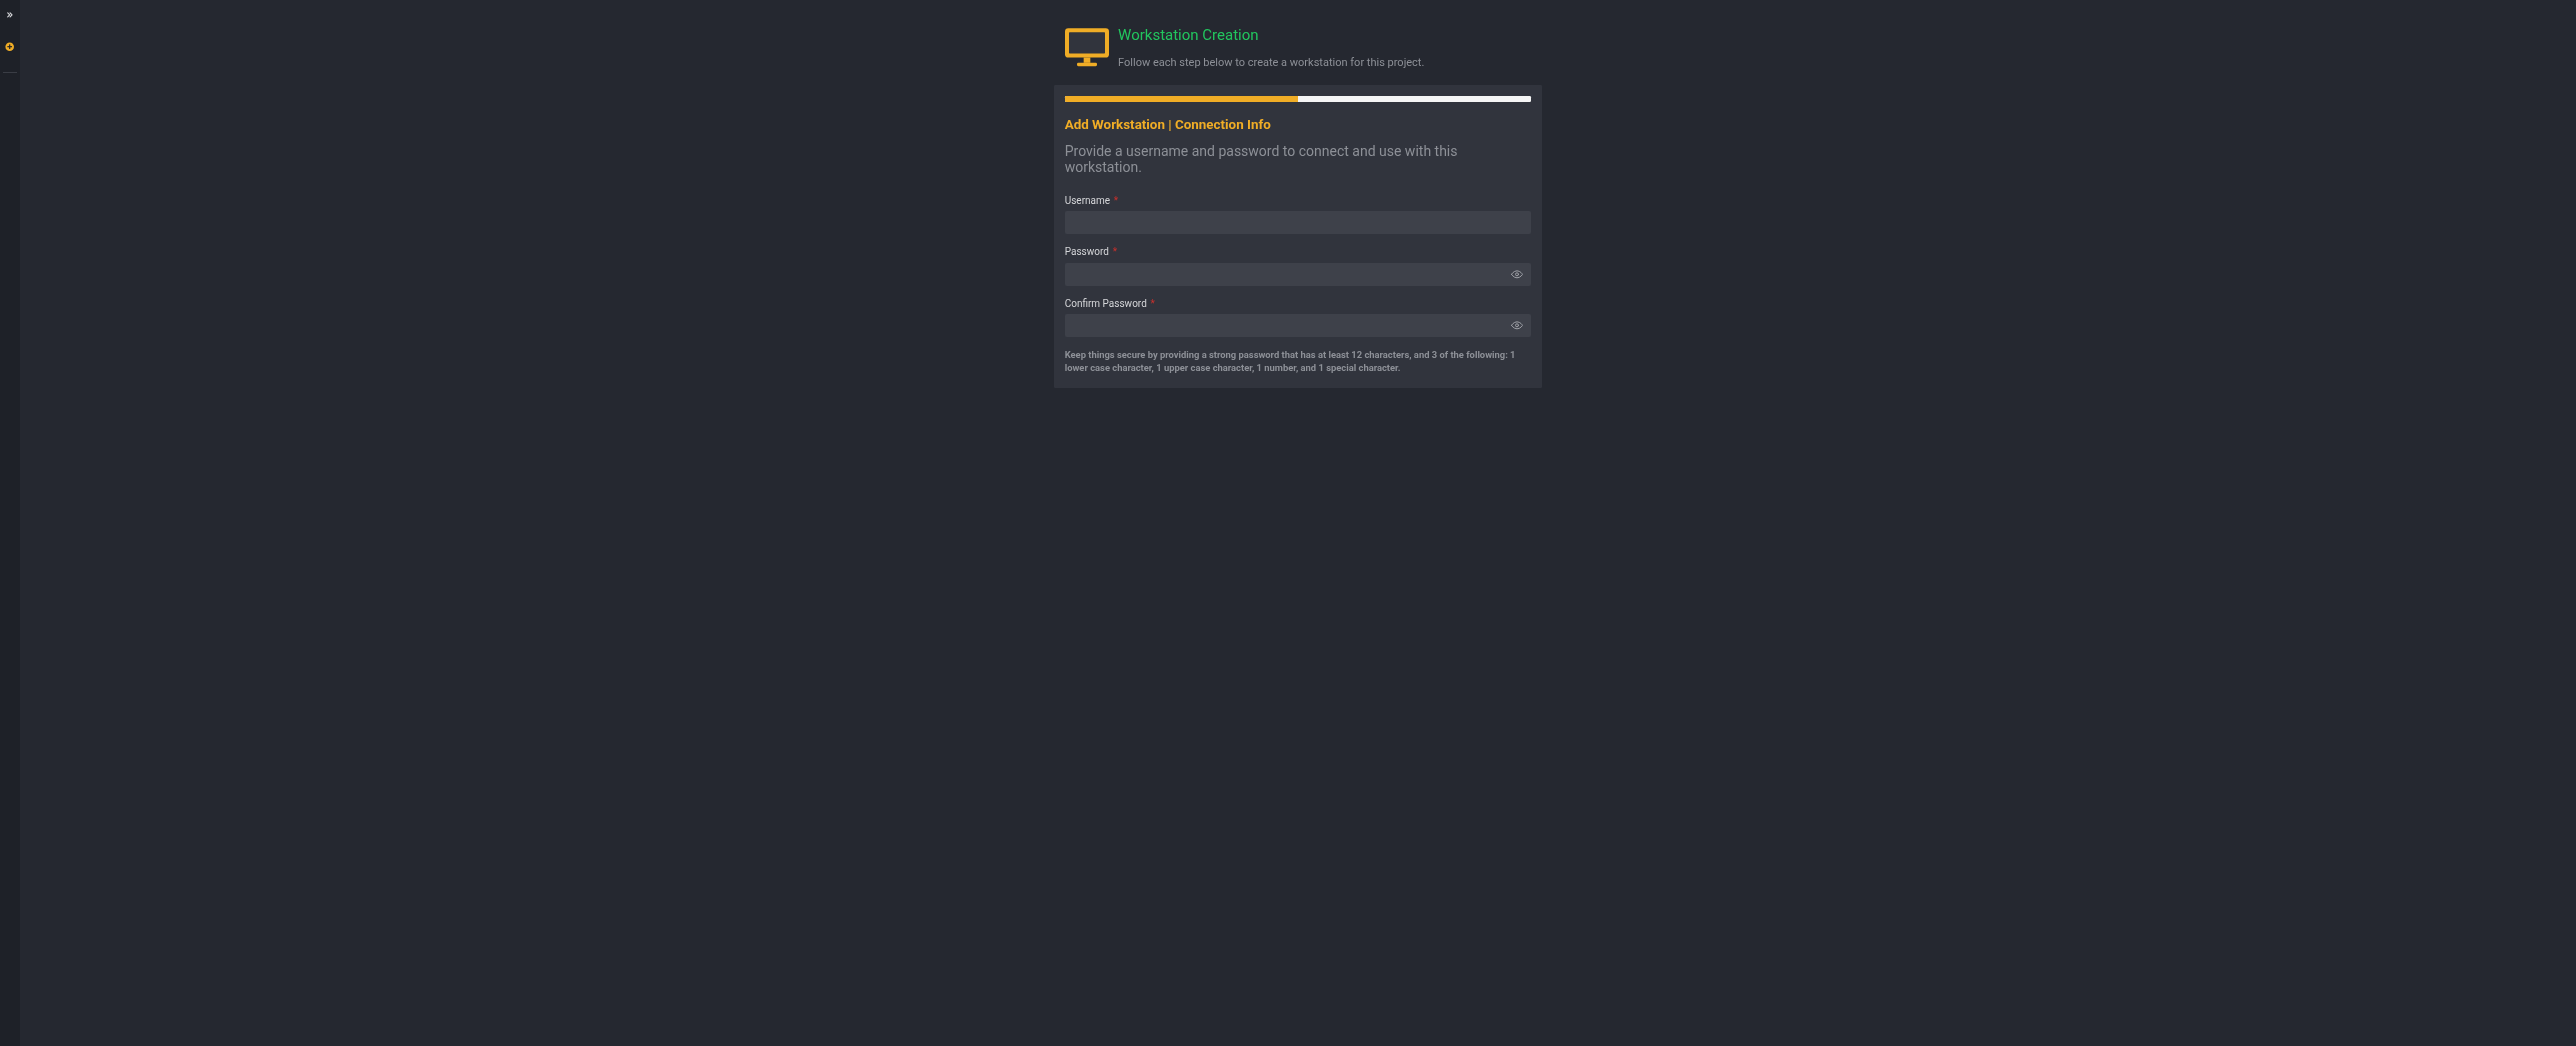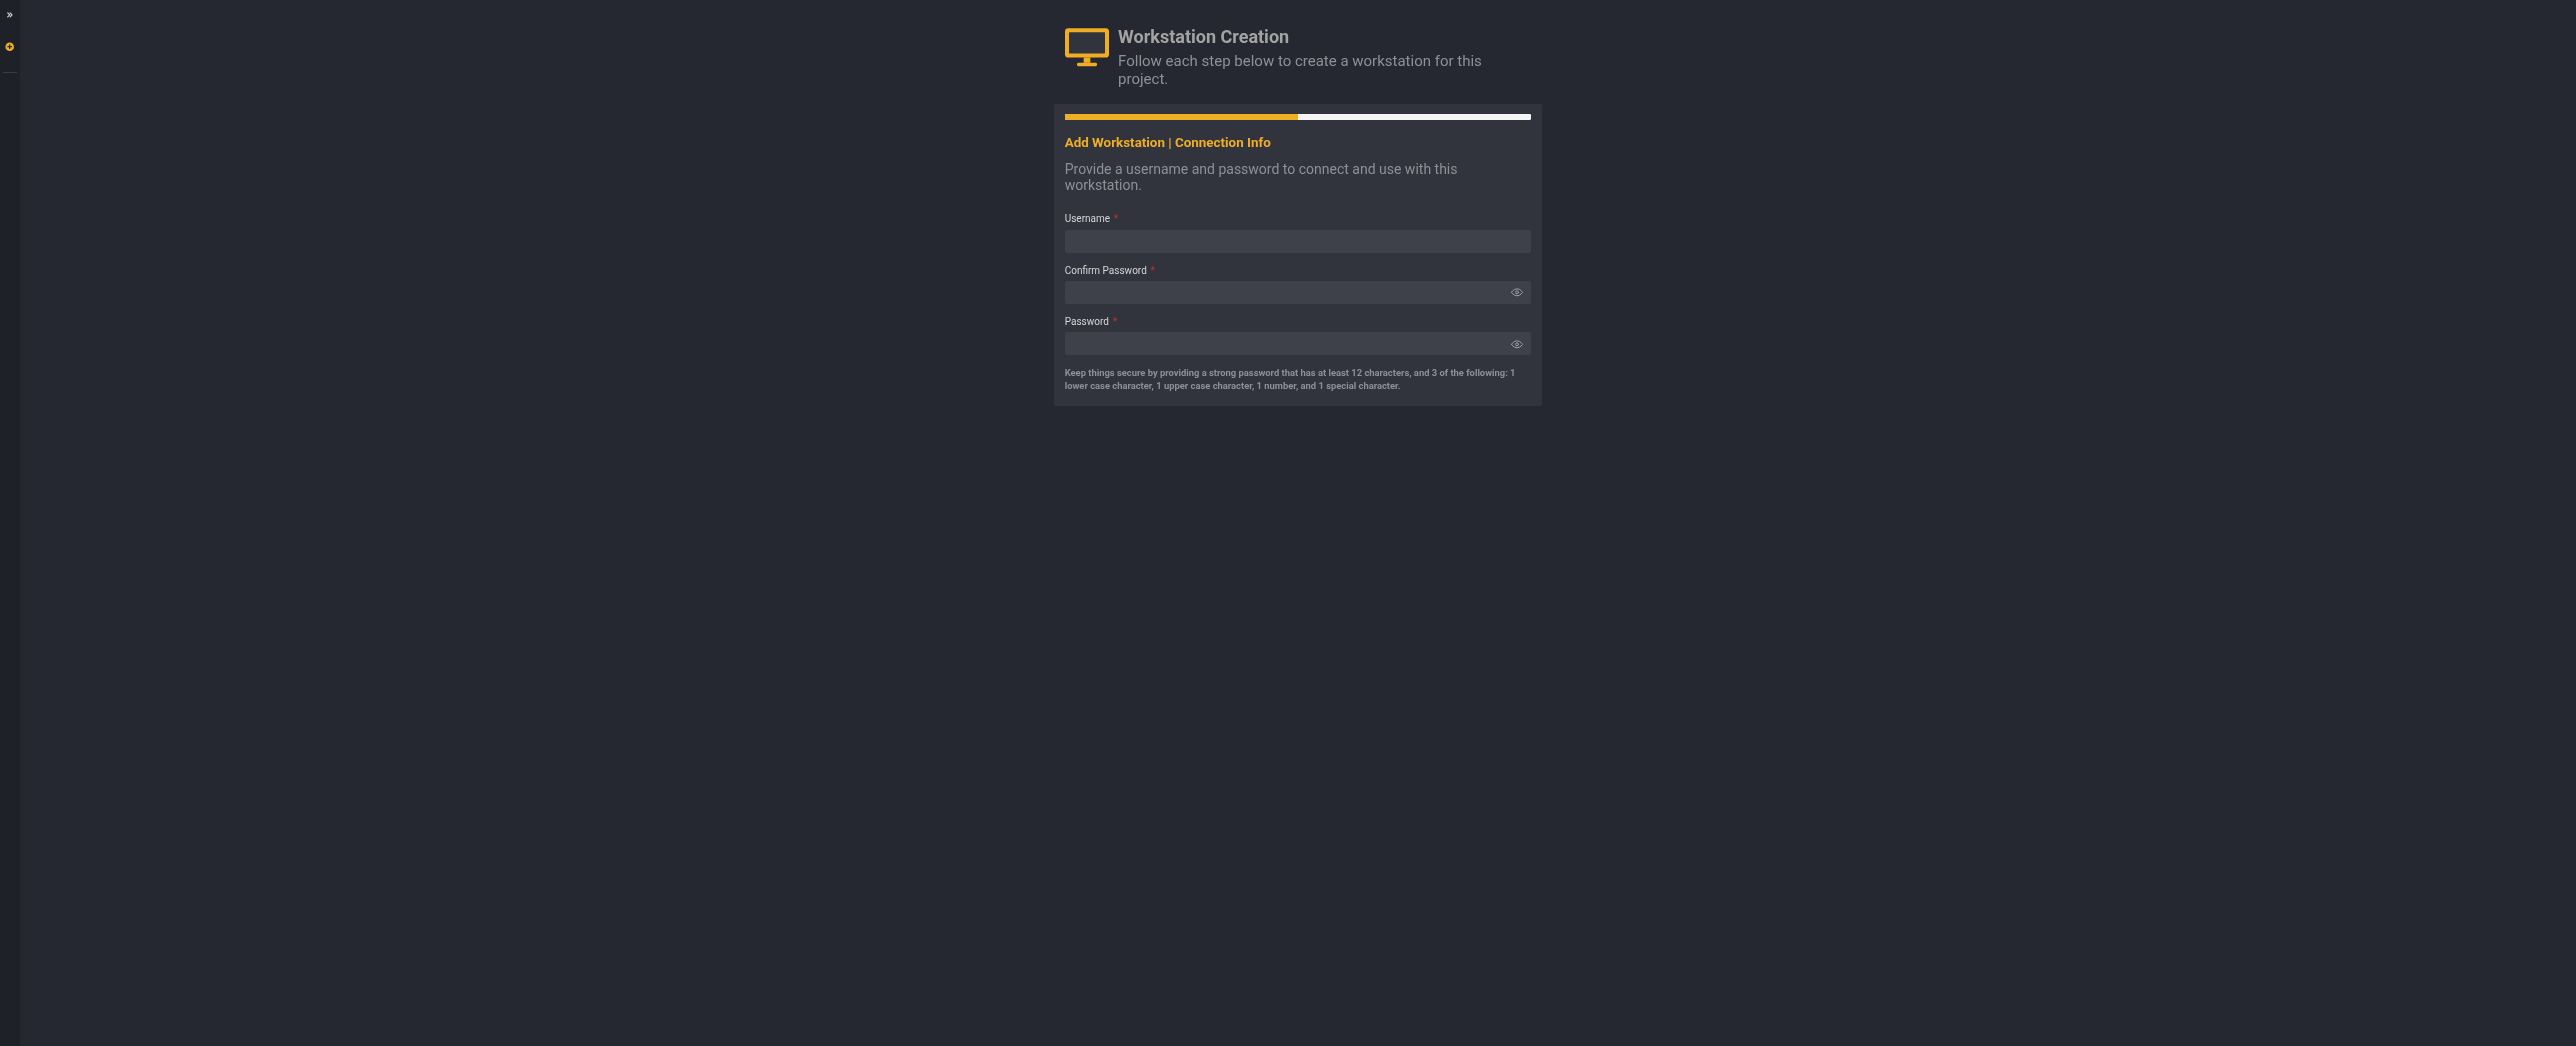--- a/index.html
+++ b/index.html
@@ -40,29 +40,29 @@
     }
 
     .main { flex: 1; display: flex; flex-direction: column; align-items: center; }
 
     .container { width: 488px; max-width: 100%; }
 
     .header { display: flex; align-items: flex-start; gap: 9.4px; padding: 27px 10.7px 0 10.7px; }
     .header-icon { flex-shrink: 0; margin-top: 1.3px; }
     .header-text { display: flex; flex-direction: column; }
     .page-title {
-      color: #a3a3a3;
-      font-size: 18px;
-      font-weight: 700;
+      color: #22c55e;
+      font-size: 15px;
+      font-weight: 400;
       line-height: 1.15;
     }
     .page-subtitle {
       color: #8d9097;
-      font-size: 15px;
-      margin-top: 4px;
+      font-size: 11px;
+      margin-top: 12px;
     }
 
     .card {
       background: #31343d;
       border-radius: 1.3px;
       margin: 16px 0 20px 0;
       padding: 10.7px 10.7px 13.4px 10.7px;
     }
 
     .progress {
@@ -205,50 +205,50 @@
               <span>Username</span>
               <span class="req">*</span>
             </label>
             <div class="input-wrap">
               <input type="text" class="text-input" value="" style="">
             </div>
           </div>
 
           <div class="field">
             <label class="field-label">
+              <span>Password</span>
+              <span class="req">*</span>
+            </label>
+            <div class="input-wrap">
+              <input type="password" class="text-input has-eye" value="" style="">
+              <button class="eye-btn">
+                <svg width="12" height="12" viewBox="0 0 24 24" fill="none" stroke="#9ea0a6" stroke-width="2" stroke-linecap="round" stroke-linejoin="round">
+                  <path d="M1 12s4-7 11-7 11 7 11 7-4 7-11 7S1 12 1 12z"></path>
+                  <circle cx="12" cy="12" r="3"></circle>
+                </svg>
+              </button>
+            </div>
+          </div>
+
+          <div class="field">
+            <label class="field-label">
               <span>Confirm Password</span>
               <span class="req">*</span>
             </label>
             <div class="input-wrap">
               <input type="password" class="text-input has-eye" value="" style="">
               <button class="eye-btn">
                 <svg width="12" height="12" viewBox="0 0 24 24" fill="none" stroke="#9ea0a6" stroke-width="2" stroke-linecap="round" stroke-linejoin="round">
                   <path d="M1 12s4-7 11-7 11 7 11 7-4 7-11 7S1 12 1 12z"></path>
                   <circle cx="12" cy="12" r="3"></circle>
                 </svg>
               </button>
             </div>
           </div>
 
-          <div class="field">
-            <label class="field-label">
-              <span>Password</span>
-              <span class="req">*</span>
-            </label>
-            <div class="input-wrap">
-              <input type="password" class="text-input has-eye" value="" style="">
-              <button class="eye-btn">
-                <svg width="12" height="12" viewBox="0 0 24 24" fill="none" stroke="#9ea0a6" stroke-width="2" stroke-linecap="round" stroke-linejoin="round">
-                  <path d="M1 12s4-7 11-7 11 7 11 7-4 7-11 7S1 12 1 12z"></path>
-                  <circle cx="12" cy="12" r="3"></circle>
-                </svg>
-              </button>
-            </div>
-          </div>
-
           <p class="helper">Keep things secure by providing a strong password that has at least 12 characters, and 3 of the following: 1 lower case character, 1 upper case character, 1 number, and 1 special character.</p>
 
         </div>
 
 
       </section>
     </div>
   </main>
 </div>
 

